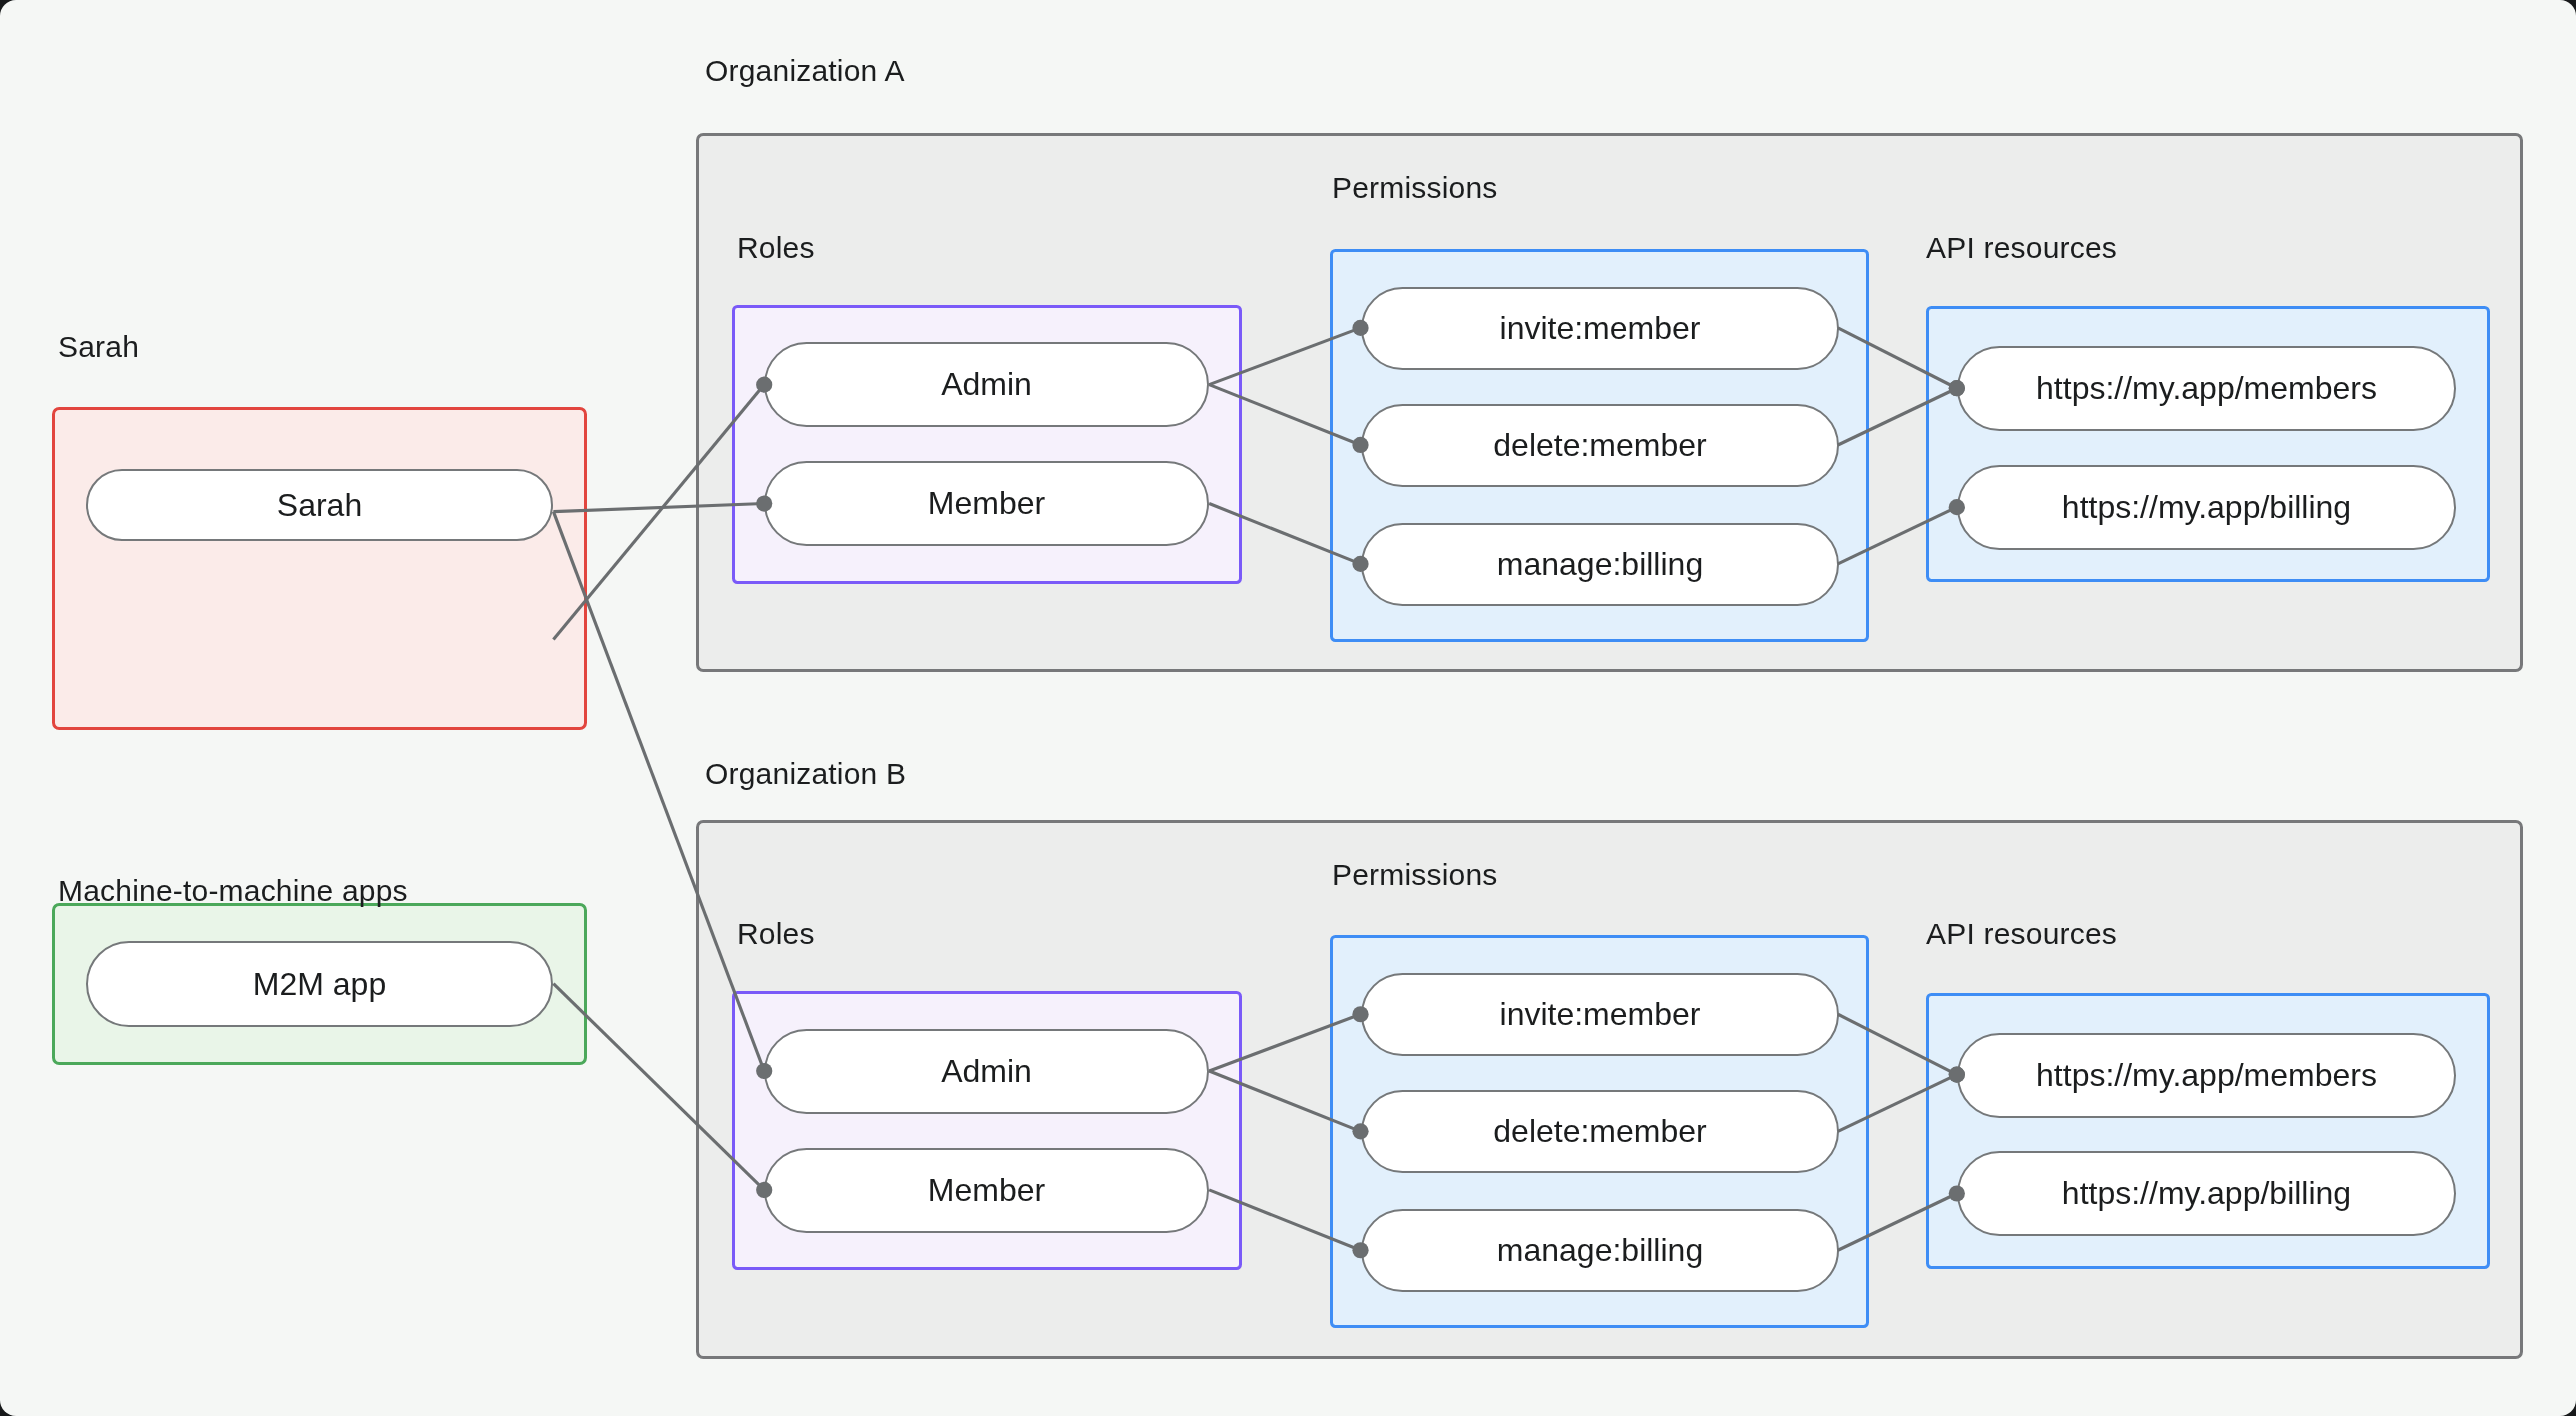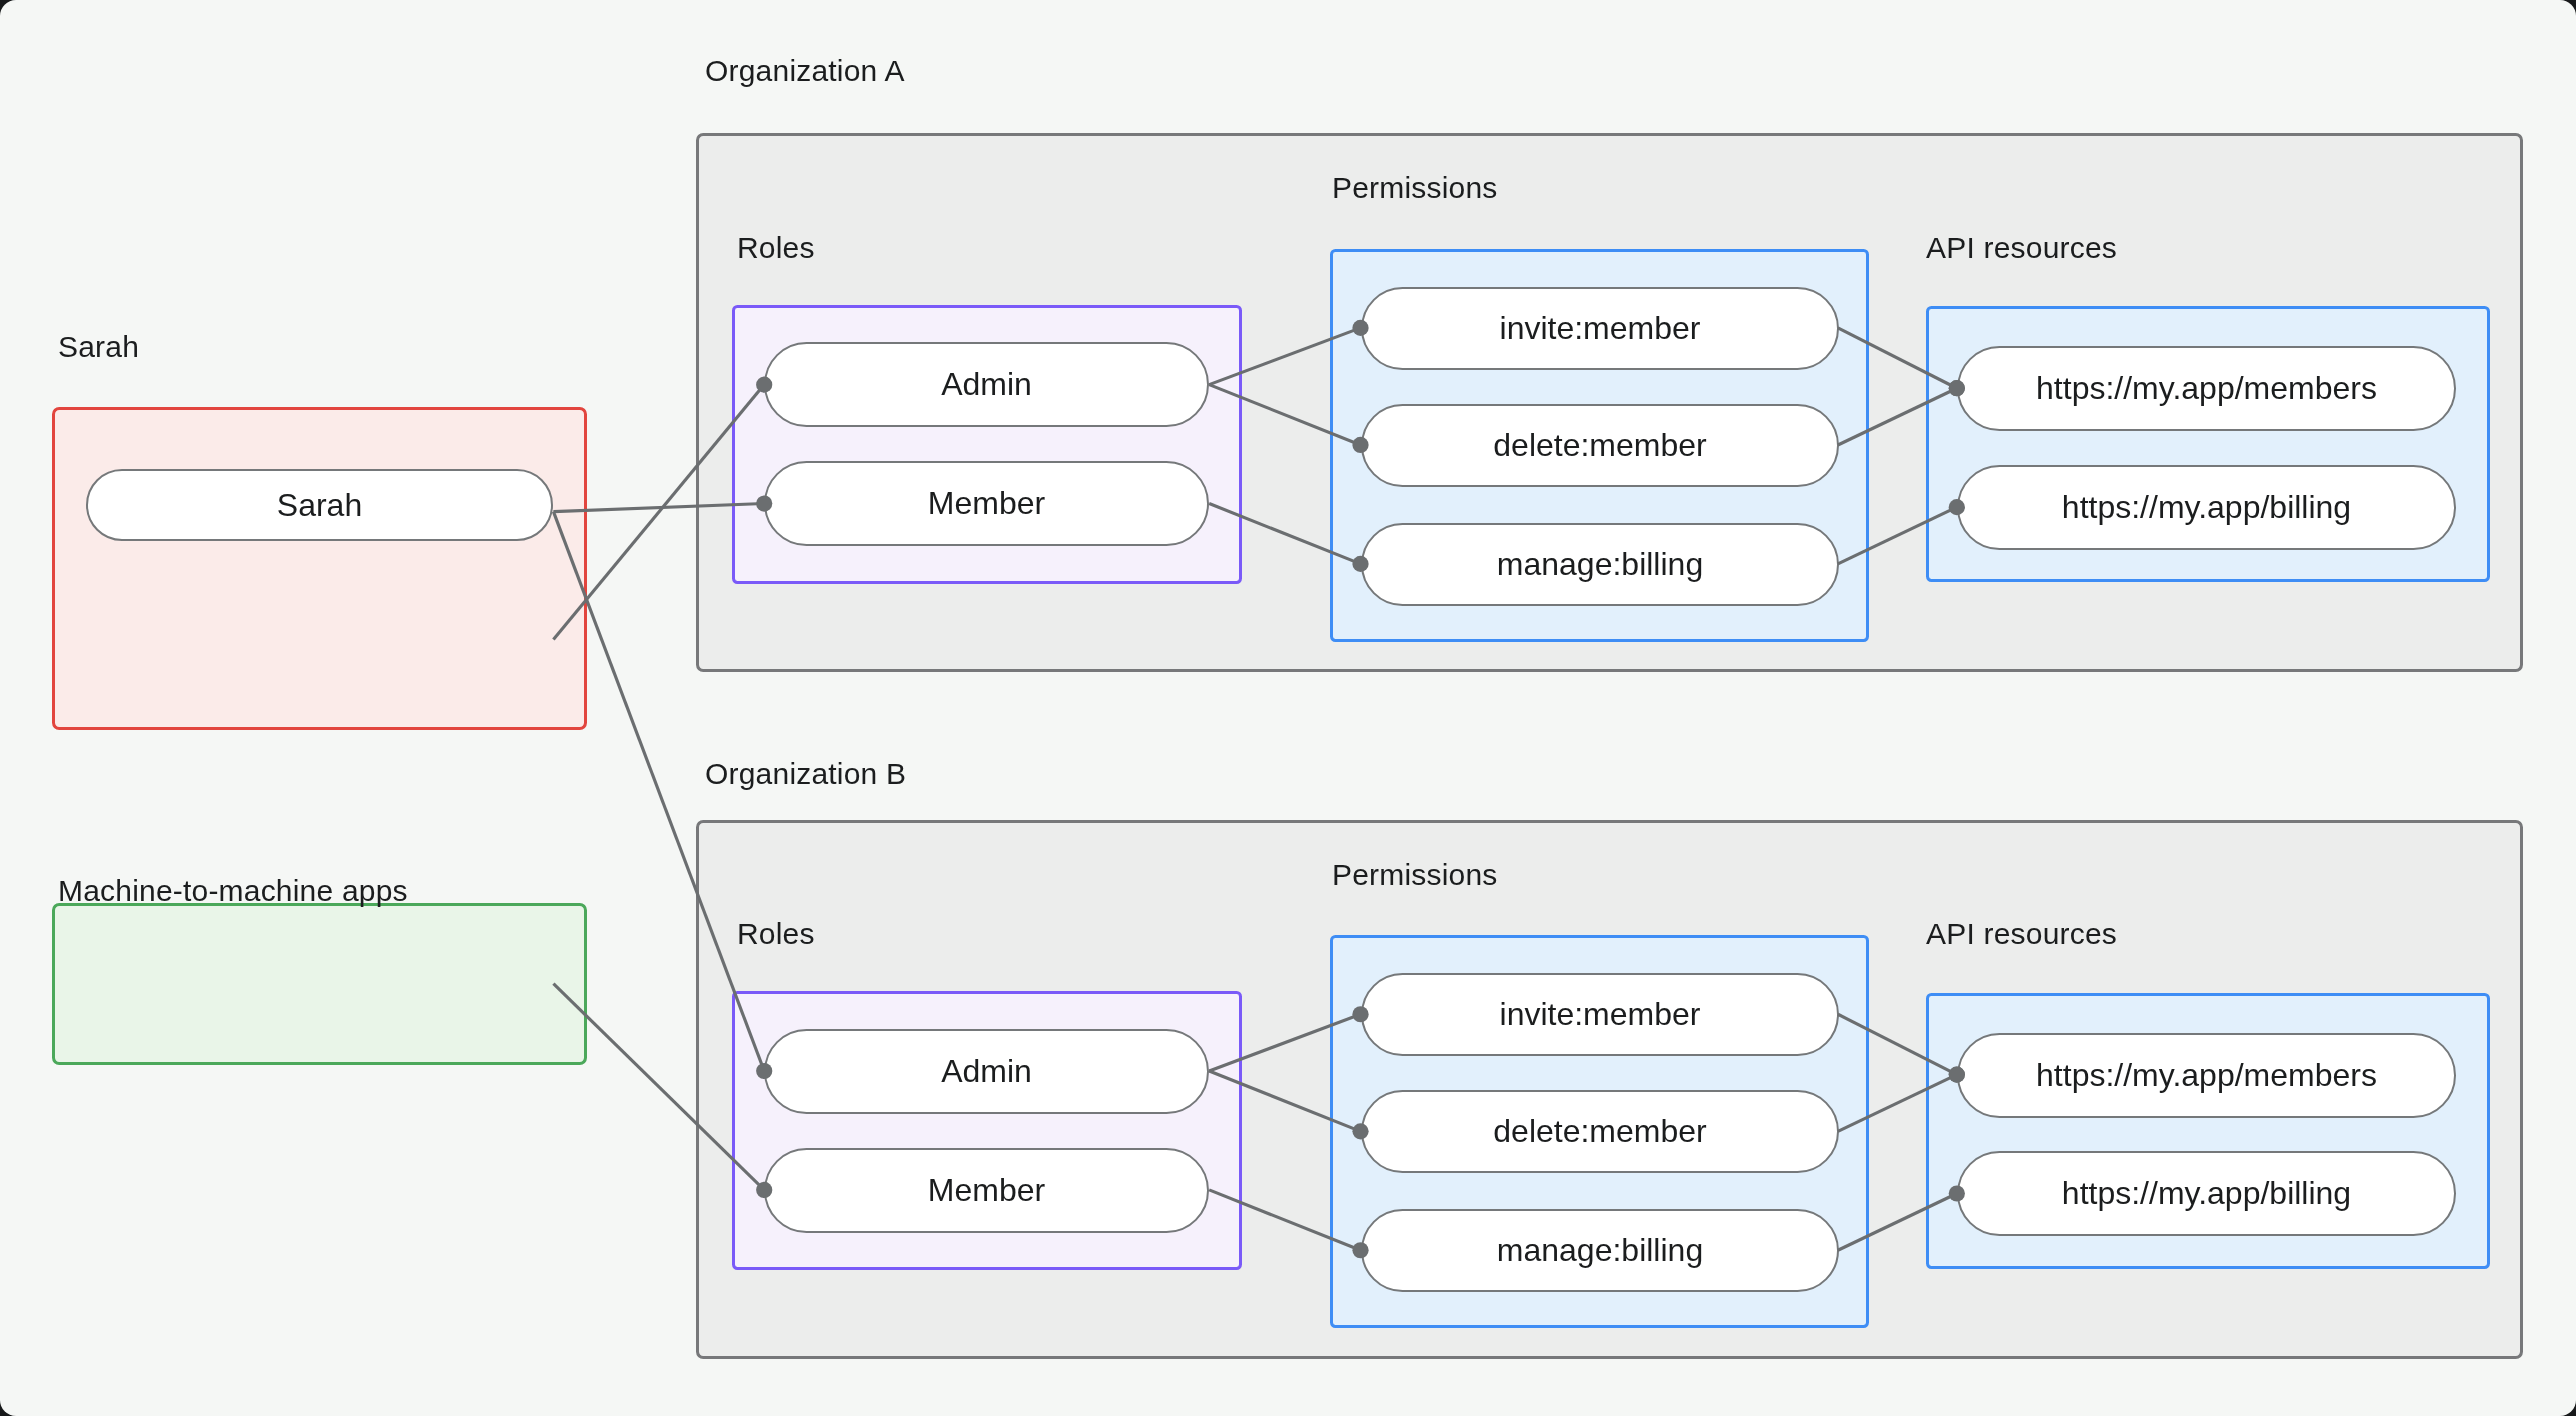--- a/index.html
+++ b/index.html
@@ -89,20 +89,21 @@
   <div class="section-label" id="lbl-orgA">Organization A</div>
   <div class="section-label" id="lbl-rolesA">Roles</div>
   <div class="section-label" id="lbl-permA">Permissions</div>
   <div class="section-label" id="lbl-apiA">API resources</div>
   <div class="section-label" id="lbl-orgB">Organization B</div>
   <div class="section-label" id="lbl-rolesB">Roles</div>
   <div class="section-label" id="lbl-permB">Permissions</div>
   <div class="section-label" id="lbl-apiB">API resources</div>
 
   <div class="pill" id="p-sarah">Sarah</div>
+  <div class="pill" id="p-m2m">M2M app</div>
 
   <div class="pill" id="p-adminA">Admin</div>
   <div class="pill" id="p-memberA">Member</div>
   <div class="pill" id="p-inviteA">invite:member</div>
   <div class="pill" id="p-deleteA">delete:member</div>
   <div class="pill" id="p-manageA">manage:billing</div>
   <div class="pill" id="p-membersA">https://my.app/members</div>
   <div class="pill" id="p-billingA">https://my.app/billing</div>
 
   <div class="pill" id="p-adminB">Admin</div>

